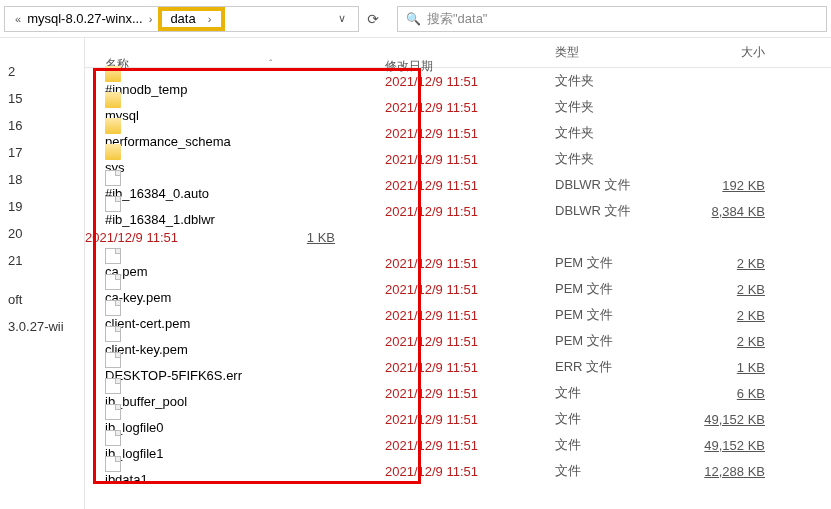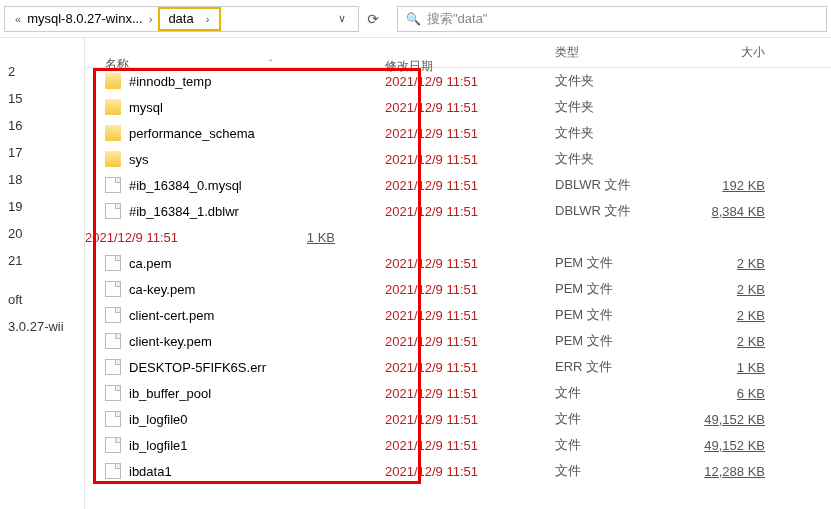--- a/index.html
+++ b/index.html
@@ -2,21 +2,21 @@
 <html><head>
 <meta charset="utf-8">
 <style>
 * { margin: 0; padding: 0; box-sizing: border-box; font-family: "Segoe UI", "Microsoft YaHei", sans-serif; }
 body { width: 831px; height: 509px; background: #fff; font-size: 13px; color: #000; overflow: hidden; }
 
 .addr-bar { display: flex; align-items: center; height: 38px; border-bottom: 1px solid #e5e5e5; padding: 0 4px; }
 .crumb-box { display: flex; align-items: center; height: 26px; border: 1px solid #ccc; padding: 0 6px; flex: 0 0 355px; }
 .crumb-box .chev { color: #555; padding: 0 4px; font-size: 11px; }
 .crumb-box .seg { padding: 0 2px; white-space: nowrap; }
-.data-crumb { border: 2px solid #eab308; padding: 1px 6px; display: inline-flex; align-items: center; height: 24px; margin: 0 2px; }
+.data-crumb { border: 4px solid #eab308; padding: 1px 6px; display: inline-flex; align-items: center; height: 24px; margin: 0 2px; }
 .data-crumb .seg { margin-right: 6px; }
 .dropdown { margin-left: auto; color: #555; font-size: 11px; padding: 0 6px; }
 .refresh { width: 28px; text-align: center; color: #555; font-size: 14px; }
 .search-box { display: flex; align-items: center; height: 26px; border: 1px solid #ccc; flex: 1; margin-left: 10px; padding: 0 8px; color: #888; }
 .search-box .sicon { margin-right: 6px; font-size: 12px; }
 
 .main { display: flex; height: calc(100% - 38px); }
 .left-nav { width: 85px; border-right: 1px solid #e5e5e5; padding-top: 20px; }
 .left-nav .navitem { padding: 6px 4px 6px 8px; font-size: 13px; color: #333; white-space: nowrap; overflow: hidden; }
 
@@ -25,21 +25,21 @@
 .col-name { width: 300px; padding-left: 20px; display: flex; align-items: center; margin-top: 24px; }
 .col-name .sort { margin-left: 140px; font-size: 10px; color: #888; }
 .col-date { width: 170px; margin-top: 28px; }
 .col-type { width: 130px; }
 .col-size { width: 90px; text-align: right; padding-right: 10px; }
 
 .highlight-box { position: absolute; border: 3px solid #e60000; top: 30px; left: 8px; width: 328px; height: 416px; pointer-events: none; }
 
 .filelist { }
 .row { display: flex; height: 26px; align-items: center; }
-.row .cell-name { width: 300px; padding-left: 20px; display: flex; align-items: flex-end; }
+.row .cell-name { width: 300px; padding-left: 20px; display: flex; align-items: flex-start; flex-direction: column; }
 .row .icon { width: 16px; height: 16px; margin-right: 8px; flex-shrink: 0; }
 .row .folder-ico { background: linear-gradient(#ffe9a6, #f5c83d); border-radius: 1px; }
 .row .file-ico { background: #fff; border: 1px solid #bbb; position: relative; }
 .row .file-ico::after { content: ""; position: absolute; top: 0; right: 0; width: 4px; height: 4px; background: #eee; border-left: 1px solid #bbb; border-bottom: 1px solid #bbb; }
 .row .fname { white-space: nowrap; }
 .row .cell-date { width: 170px; color: #b91c1c; }
 .row .cell-type { width: 130px; color: #555; }
 .row .cell-size { width: 90px; text-align: right; color: #555; padding-right: 10px; text-decoration: underline; }
 </style>
 </head>
@@ -124,21 +124,21 @@
             <span class="icon folder-ico"></span>
             <span class="fname">sys</span>
           </div>
           <div class="cell-date">2021/12/9 11:51</div>
           <div class="cell-type">文件夹</div>
           <div class="cell-size"></div>
         </div>
         <div class="row">
           <div class="cell-name">
             <span class="icon file-ico"></span>
-            <span class="fname">#ib_16384_0.mysql</span>
+            <span class="fname">#ib_16384_0.auto</span>
           </div>
           <div class="cell-date">2021/12/9 11:51</div>
           <div class="cell-type">DBLWR 文件</div>
           <div class="cell-size">192 KB</div>
         </div>
         <div class="row">
           <div class="cell-name">
             <span class="icon file-ico"></span>
             <span class="fname">#ib_16384_1.dblwr</span>
           </div>

